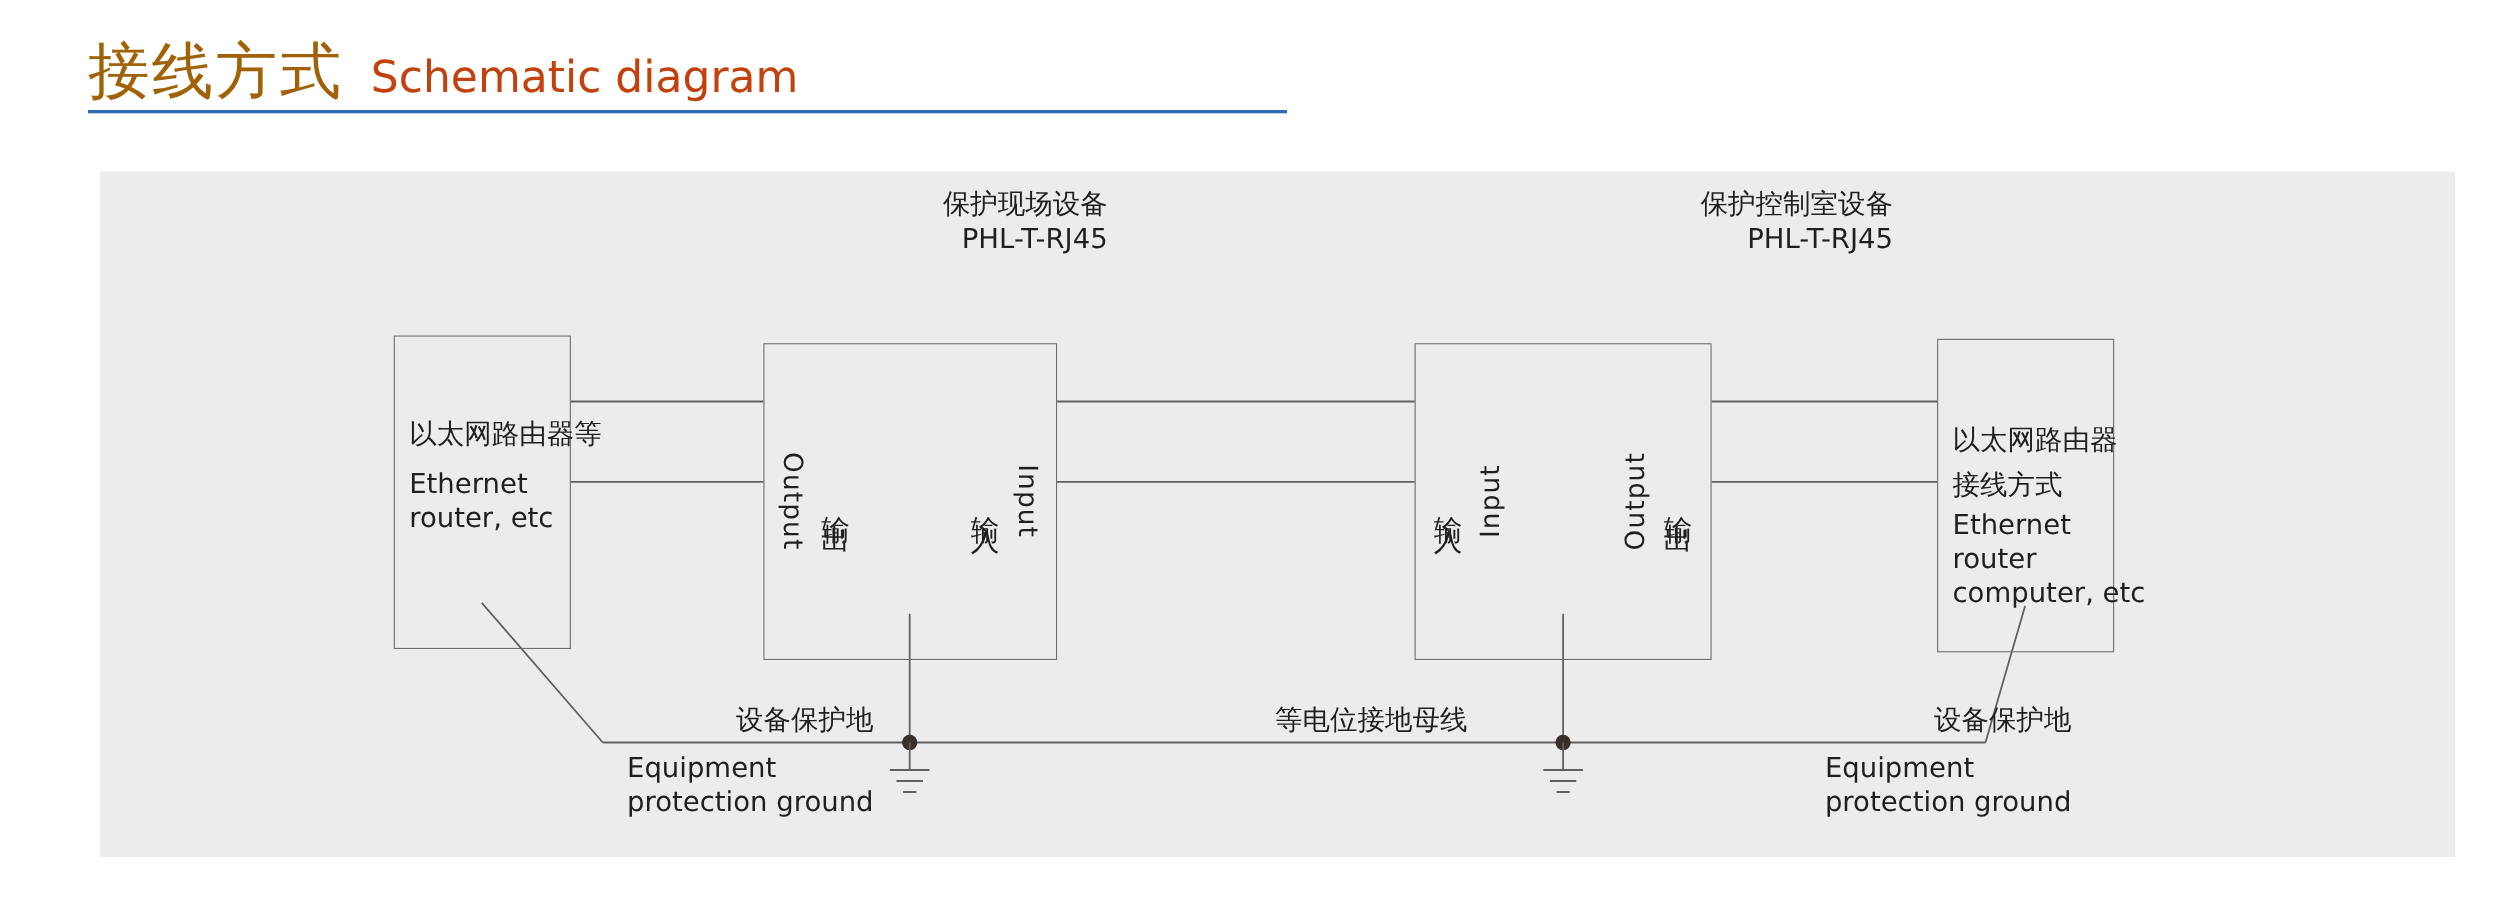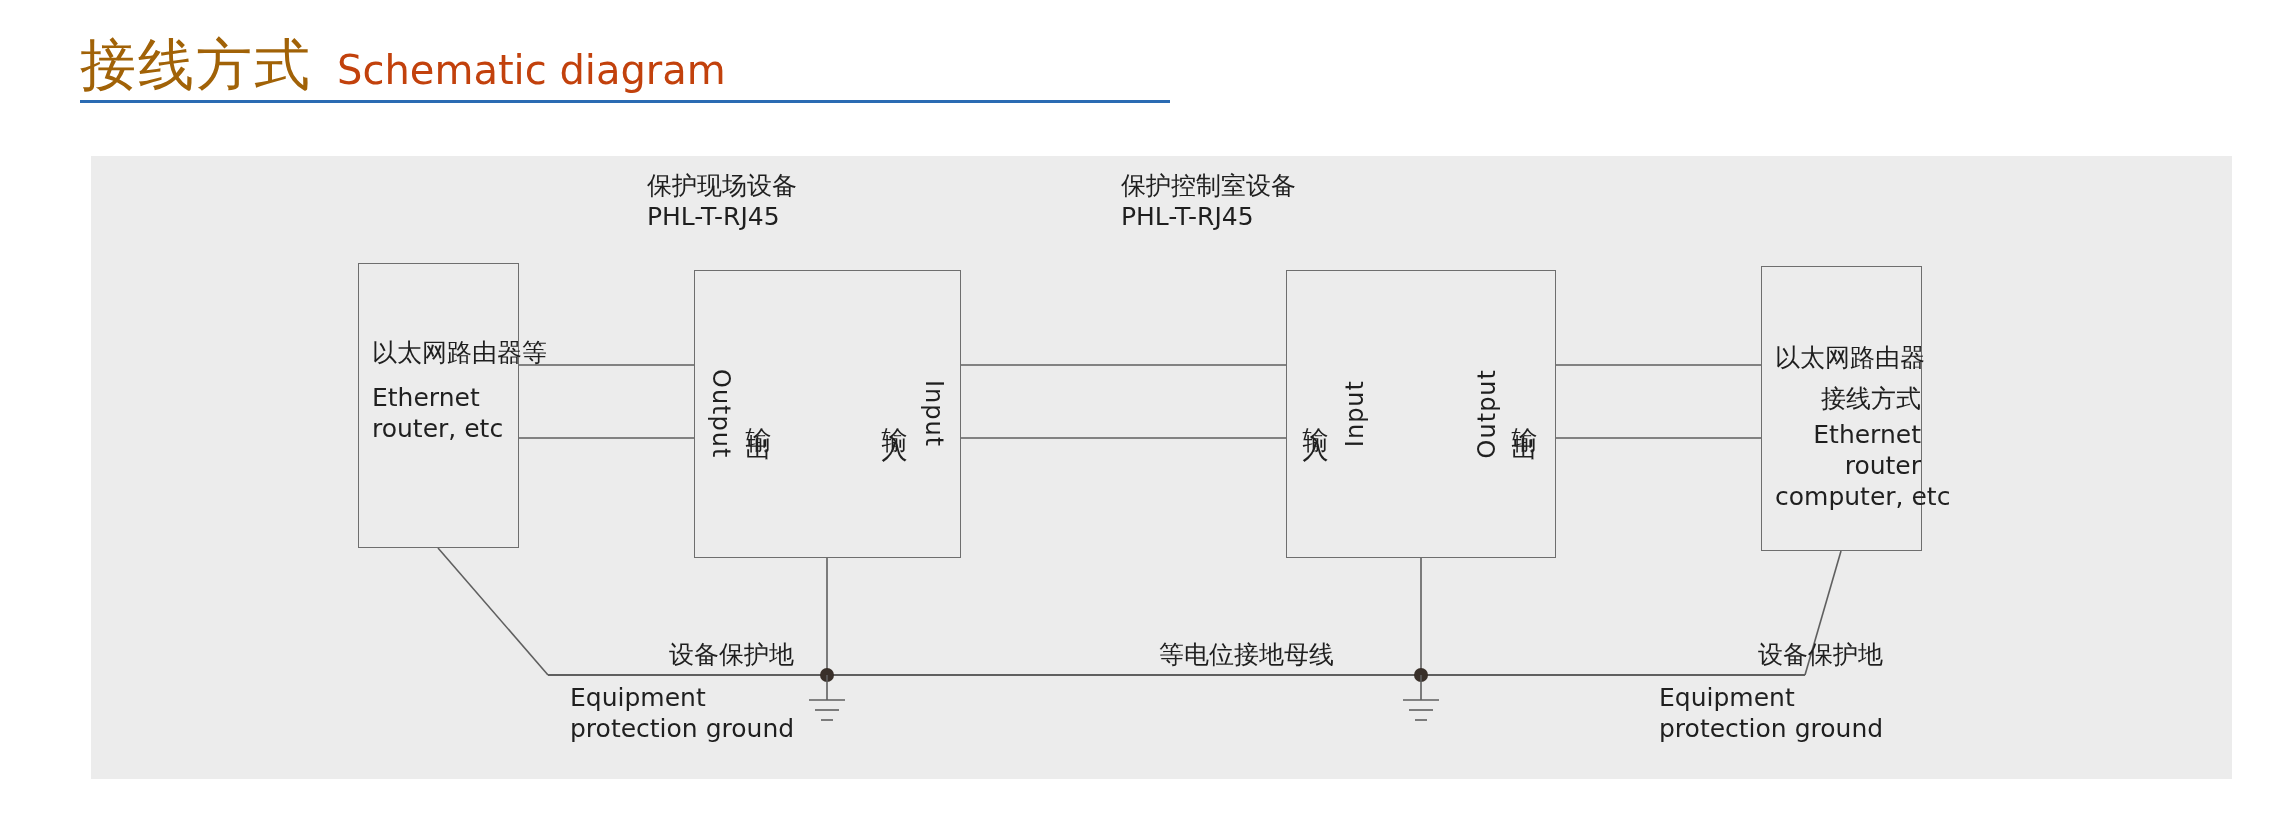--- a/index.html
+++ b/index.html
@@ -17,38 +17,38 @@
   .title-en{font-size:40px;font-weight:500;color:#c2410c;margin-left:20px;}
   .title-underline{position:absolute;left:80px;top:100px;width:1090px;height:3px;background:#2a6bb3;}
   
   .panel{position:absolute;left:91px;top:156px;width:2141px;height:623px;background:#ececec;}
   
   svg.lines{position:absolute;left:0;top:0;width:2291px;height:828px;pointer-events:none;}
   svg.lines line{stroke:#5f5f5f;stroke-width:1.6;}
   svg.lines .bus{stroke-width:2;}
   svg.lines circle{fill:#39302a;}
   
-  .box{position:absolute;border:1.5px solid #6e6e6e;box-sizing:border-box;background:transparent;}
+  .box{position:absolute;border:1.5px solid #6e6e6e;box-sizing:border-box;background:transparent;margin-top:42px;}
   .device-left{left:358px;top:263px;width:161px;height:285px;}
   .p1{left:694px;top:270px;width:267px;height:288px;}
   .p2{left:1286px;top:270px;width:270px;height:288px;}
-  .device-right{left:1761px;top:266px;width:161px;height:285px;text-align:right;}
+  .device-right{left:1761px;top:266px;width:161px;height:285px;}
   .dev-text{padding:73px 0 0 13px;font-size:25px;line-height:31px;white-space:nowrap;}
   .dev-text .zh-line{margin-bottom:14px;}
   .dev-right-text{padding:70px 0 0 13px;font-size:25px;white-space:nowrap;}
   .dev-right-text .zh-line{line-height:41px;}
   .dev-right-text .en-line{line-height:31px;}
   
   .protector{display:flex;justify-content:space-between;align-items:center;padding:0 12px;}
   .port{display:flex;align-items:center;gap:7px;}
   .v-en{writing-mode:vertical-rl;font-size:24px;letter-spacing:1px;}
   .v-zh{writing-mode:vertical-rl;text-orientation:upright;font-size:26px;letter-spacing:8px;}
   .flip{transform:rotate(180deg);}
   
-  .caption{position:absolute;top:170px;text-align:left;font-size:25px;line-height:31px;white-space:nowrap;}
+  .caption{position:absolute;top:170px;text-align:right;font-size:25px;line-height:31px;white-space:nowrap;}
   .cap1{left:647px;width:360px;}
   .cap2{left:1121px;width:600px;}
   .cap-en{white-space:pre;}
   
   .gnd-label{position:absolute;font-size:25px;line-height:31px;white-space:nowrap;}
   .gnd-label .zh-line{margin-bottom:12px;text-align:right;}
   .gnd-left{left:570px;top:639px;}
   .bus-label{left:934px;top:639px;width:400px;text-align:center;}
   .gnd-right{left:1659px;top:639px;}
 </style>

